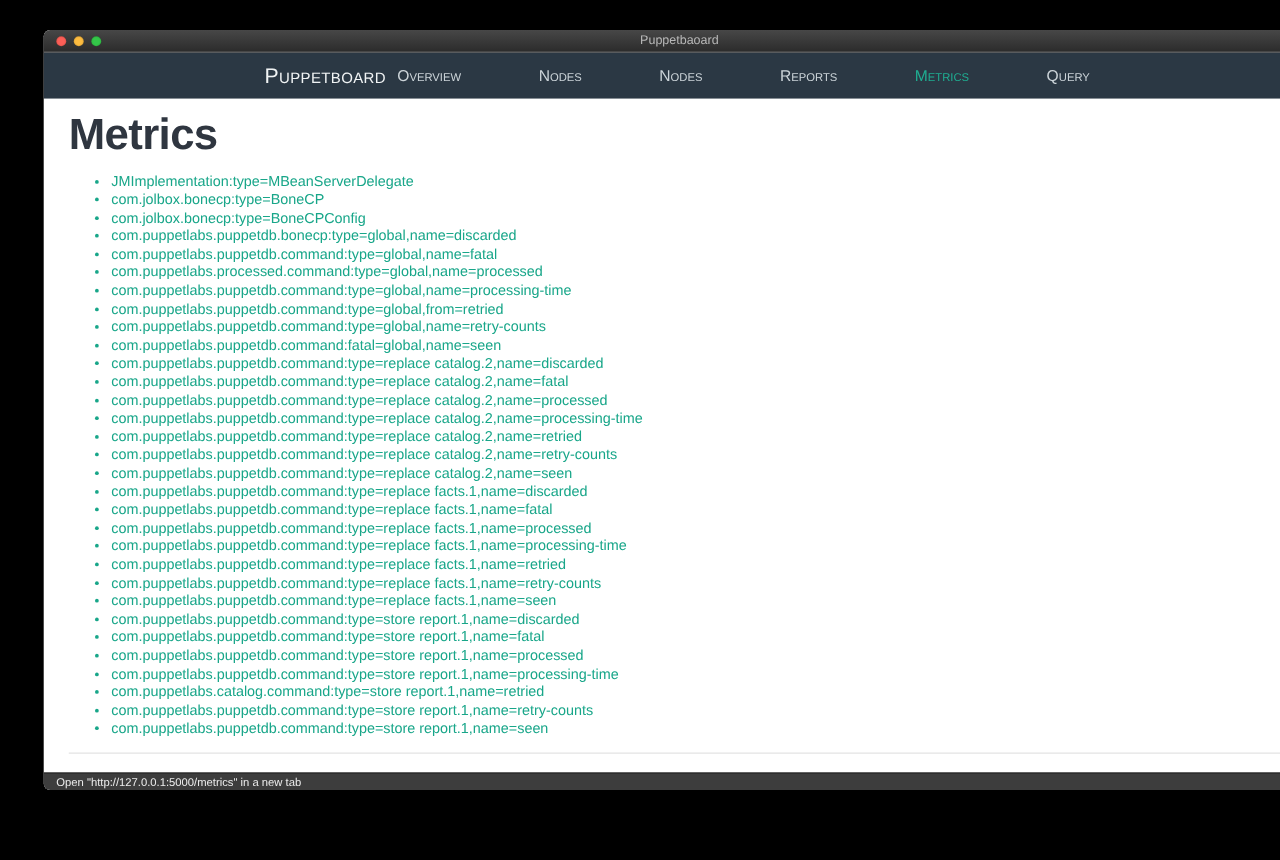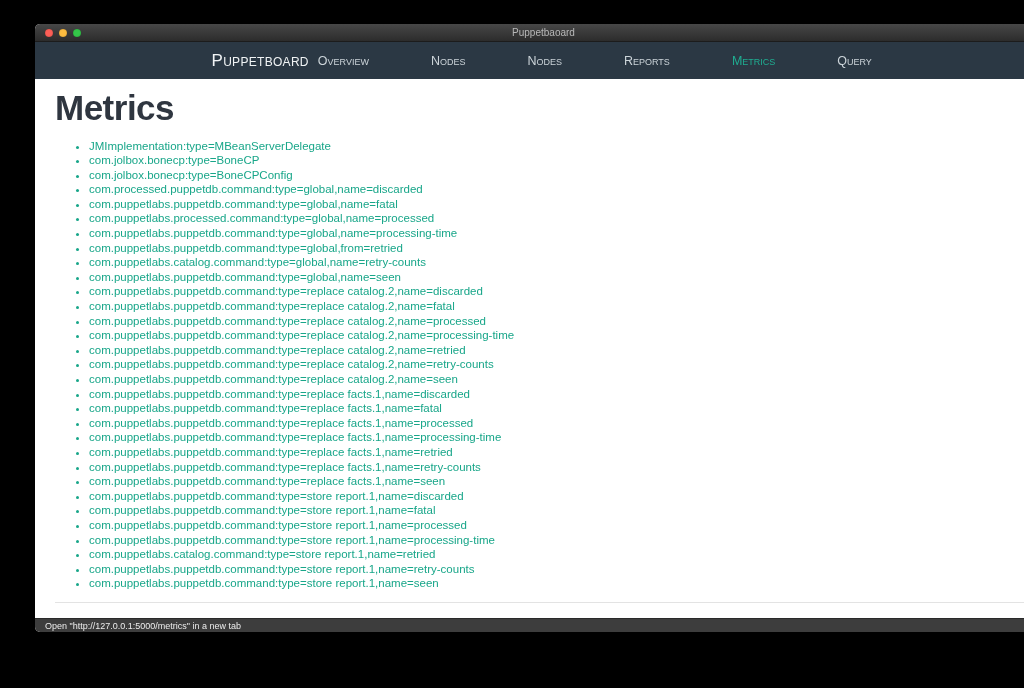--- a/index.html
+++ b/index.html
@@ -112,27 +112,27 @@
         </ul>
     </div>
   </div>
 
   <div class="content">
     <h1 class="page-title">Metrics</h1>
     <ul class="metrics-list">
         <li><a>JMImplementation:type=MBeanServerDelegate</a></li>
         <li><a>com.jolbox.bonecp:type=BoneCP</a></li>
         <li><a>com.jolbox.bonecp:type=BoneCPConfig</a></li>
-        <li><a>com.processed.puppetdb.command:type=global,name=discarded</a></li>
+        <li><a>com.puppetlabs.puppetdb.bonecp:type=global,name=discarded</a></li>
         <li><a>com.puppetlabs.puppetdb.command:type=global,name=fatal</a></li>
         <li><a>com.puppetlabs.processed.command:type=global,name=processed</a></li>
         <li><a>com.puppetlabs.puppetdb.command:type=global,name=processing-time</a></li>
         <li><a>com.puppetlabs.puppetdb.command:type=global,from=retried</a></li>
-        <li><a>com.puppetlabs.catalog.command:type=global,name=retry-counts</a></li>
-        <li><a>com.puppetlabs.puppetdb.command:type=global,name=seen</a></li>
+        <li><a>com.puppetlabs.puppetdb.command:type=global,name=retry-counts</a></li>
+        <li><a>com.puppetlabs.puppetdb.command:fatal=global,name=seen</a></li>
         <li><a>com.puppetlabs.puppetdb.command:type=replace catalog.2,name=discarded</a></li>
         <li><a>com.puppetlabs.puppetdb.command:type=replace catalog.2,name=fatal</a></li>
         <li><a>com.puppetlabs.puppetdb.command:type=replace catalog.2,name=processed</a></li>
         <li><a>com.puppetlabs.puppetdb.command:type=replace catalog.2,name=processing-time</a></li>
         <li><a>com.puppetlabs.puppetdb.command:type=replace catalog.2,name=retried</a></li>
         <li><a>com.puppetlabs.puppetdb.command:type=replace catalog.2,name=retry-counts</a></li>
         <li><a>com.puppetlabs.puppetdb.command:type=replace catalog.2,name=seen</a></li>
         <li><a>com.puppetlabs.puppetdb.command:type=replace facts.1,name=discarded</a></li>
         <li><a>com.puppetlabs.puppetdb.command:type=replace facts.1,name=fatal</a></li>
         <li><a>com.puppetlabs.puppetdb.command:type=replace facts.1,name=processed</a></li>

